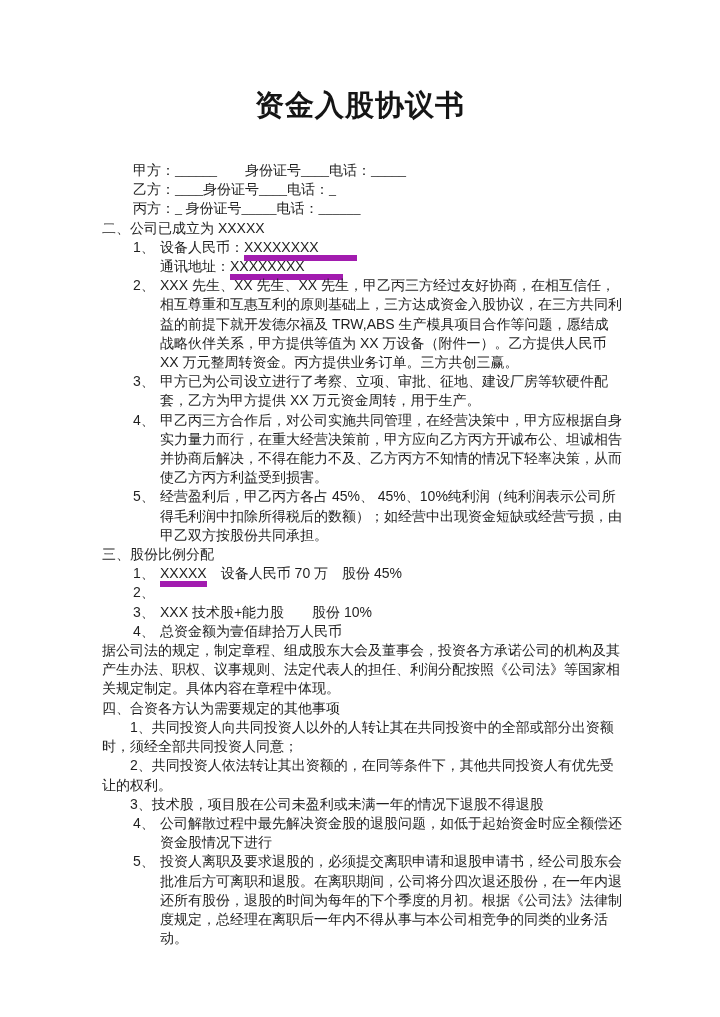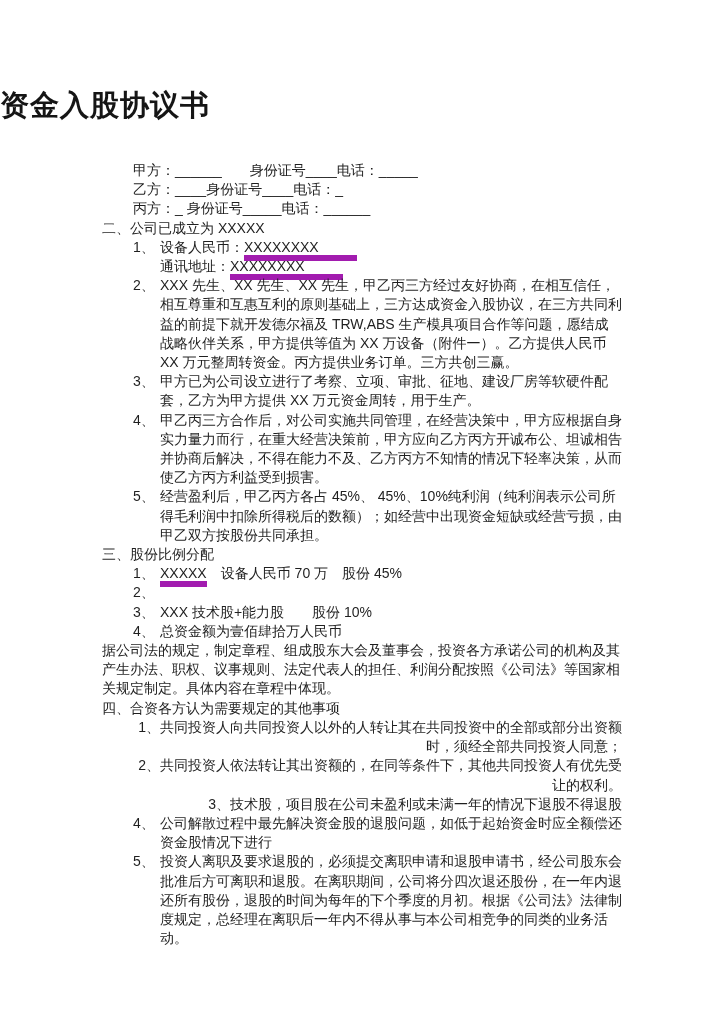--- a/index.html
+++ b/index.html
@@ -10,42 +10,43 @@
     background: #ffffff;
     overflow: hidden;
     font-family: "Liberation Sans", sans-serif;
     color: #1f1f1f;
   }
   .doc-title {
     position: absolute;
     top: 86px;
     left: 0;
     width: 100%;
+    text-align: center;
     font-family: "Liberation Serif", serif;
     font-weight: bold;
     font-size: 29px;
     letter-spacing: 1px;
     color: #151515;
     white-space: nowrap;
   }
   .content {
     position: absolute;
     left: 102px;
     top: 161px;
     width: 520px;
     font-size: 14px;
     line-height: 19.2px;
   }
   .line { }
-  .ind1 { padding-left: 31px; }          
+  .ind1 { padding-left: 31px; font-family: Liberation Serif, serif; }          
   .num-item { display: flex; padding-left: 31px; }
   .num-item .num { flex: 0 0 27px; }
   .num-item .txt { flex: 1 1 auto; min-width: 0; }
   .para { }
-  .p-ind { text-indent: 28px; text-align: right; }          
+  .p-ind { text-indent: 28px; }          
   .ul { border-bottom: 6px solid #a21caf; }
   .ext { padding-right: 38px; }          
 </style>
 </head>
 <body>
 
 <div class="page">
 
   <div class="doc-title">资金入股协议书</div>
 

